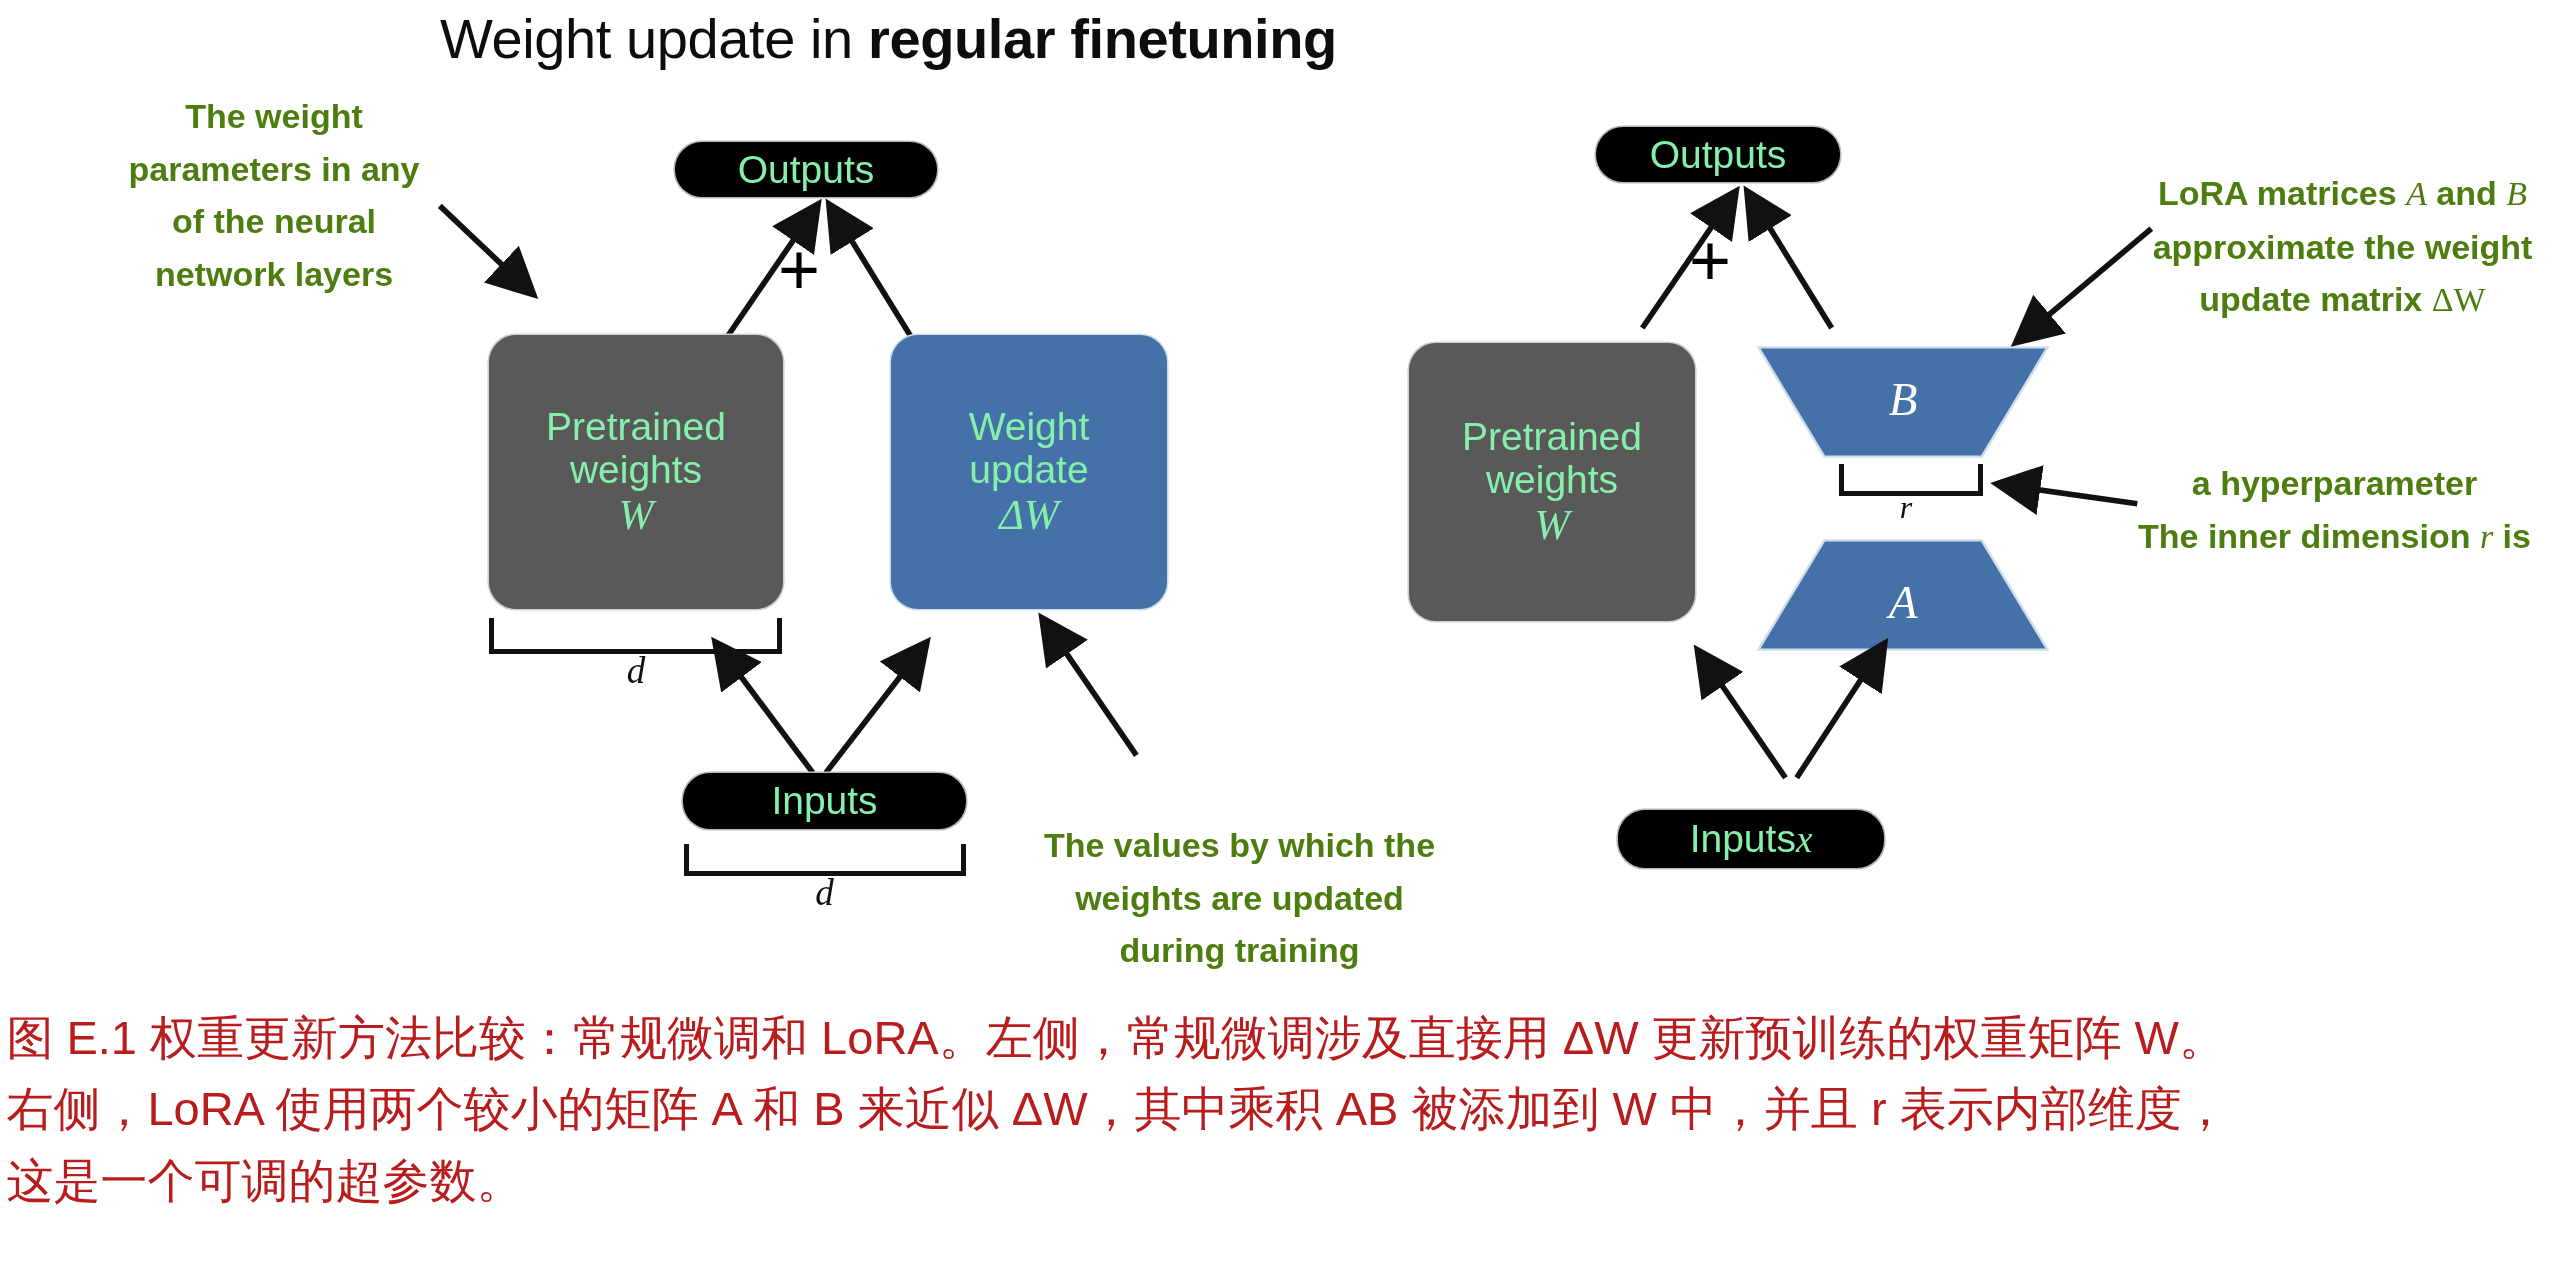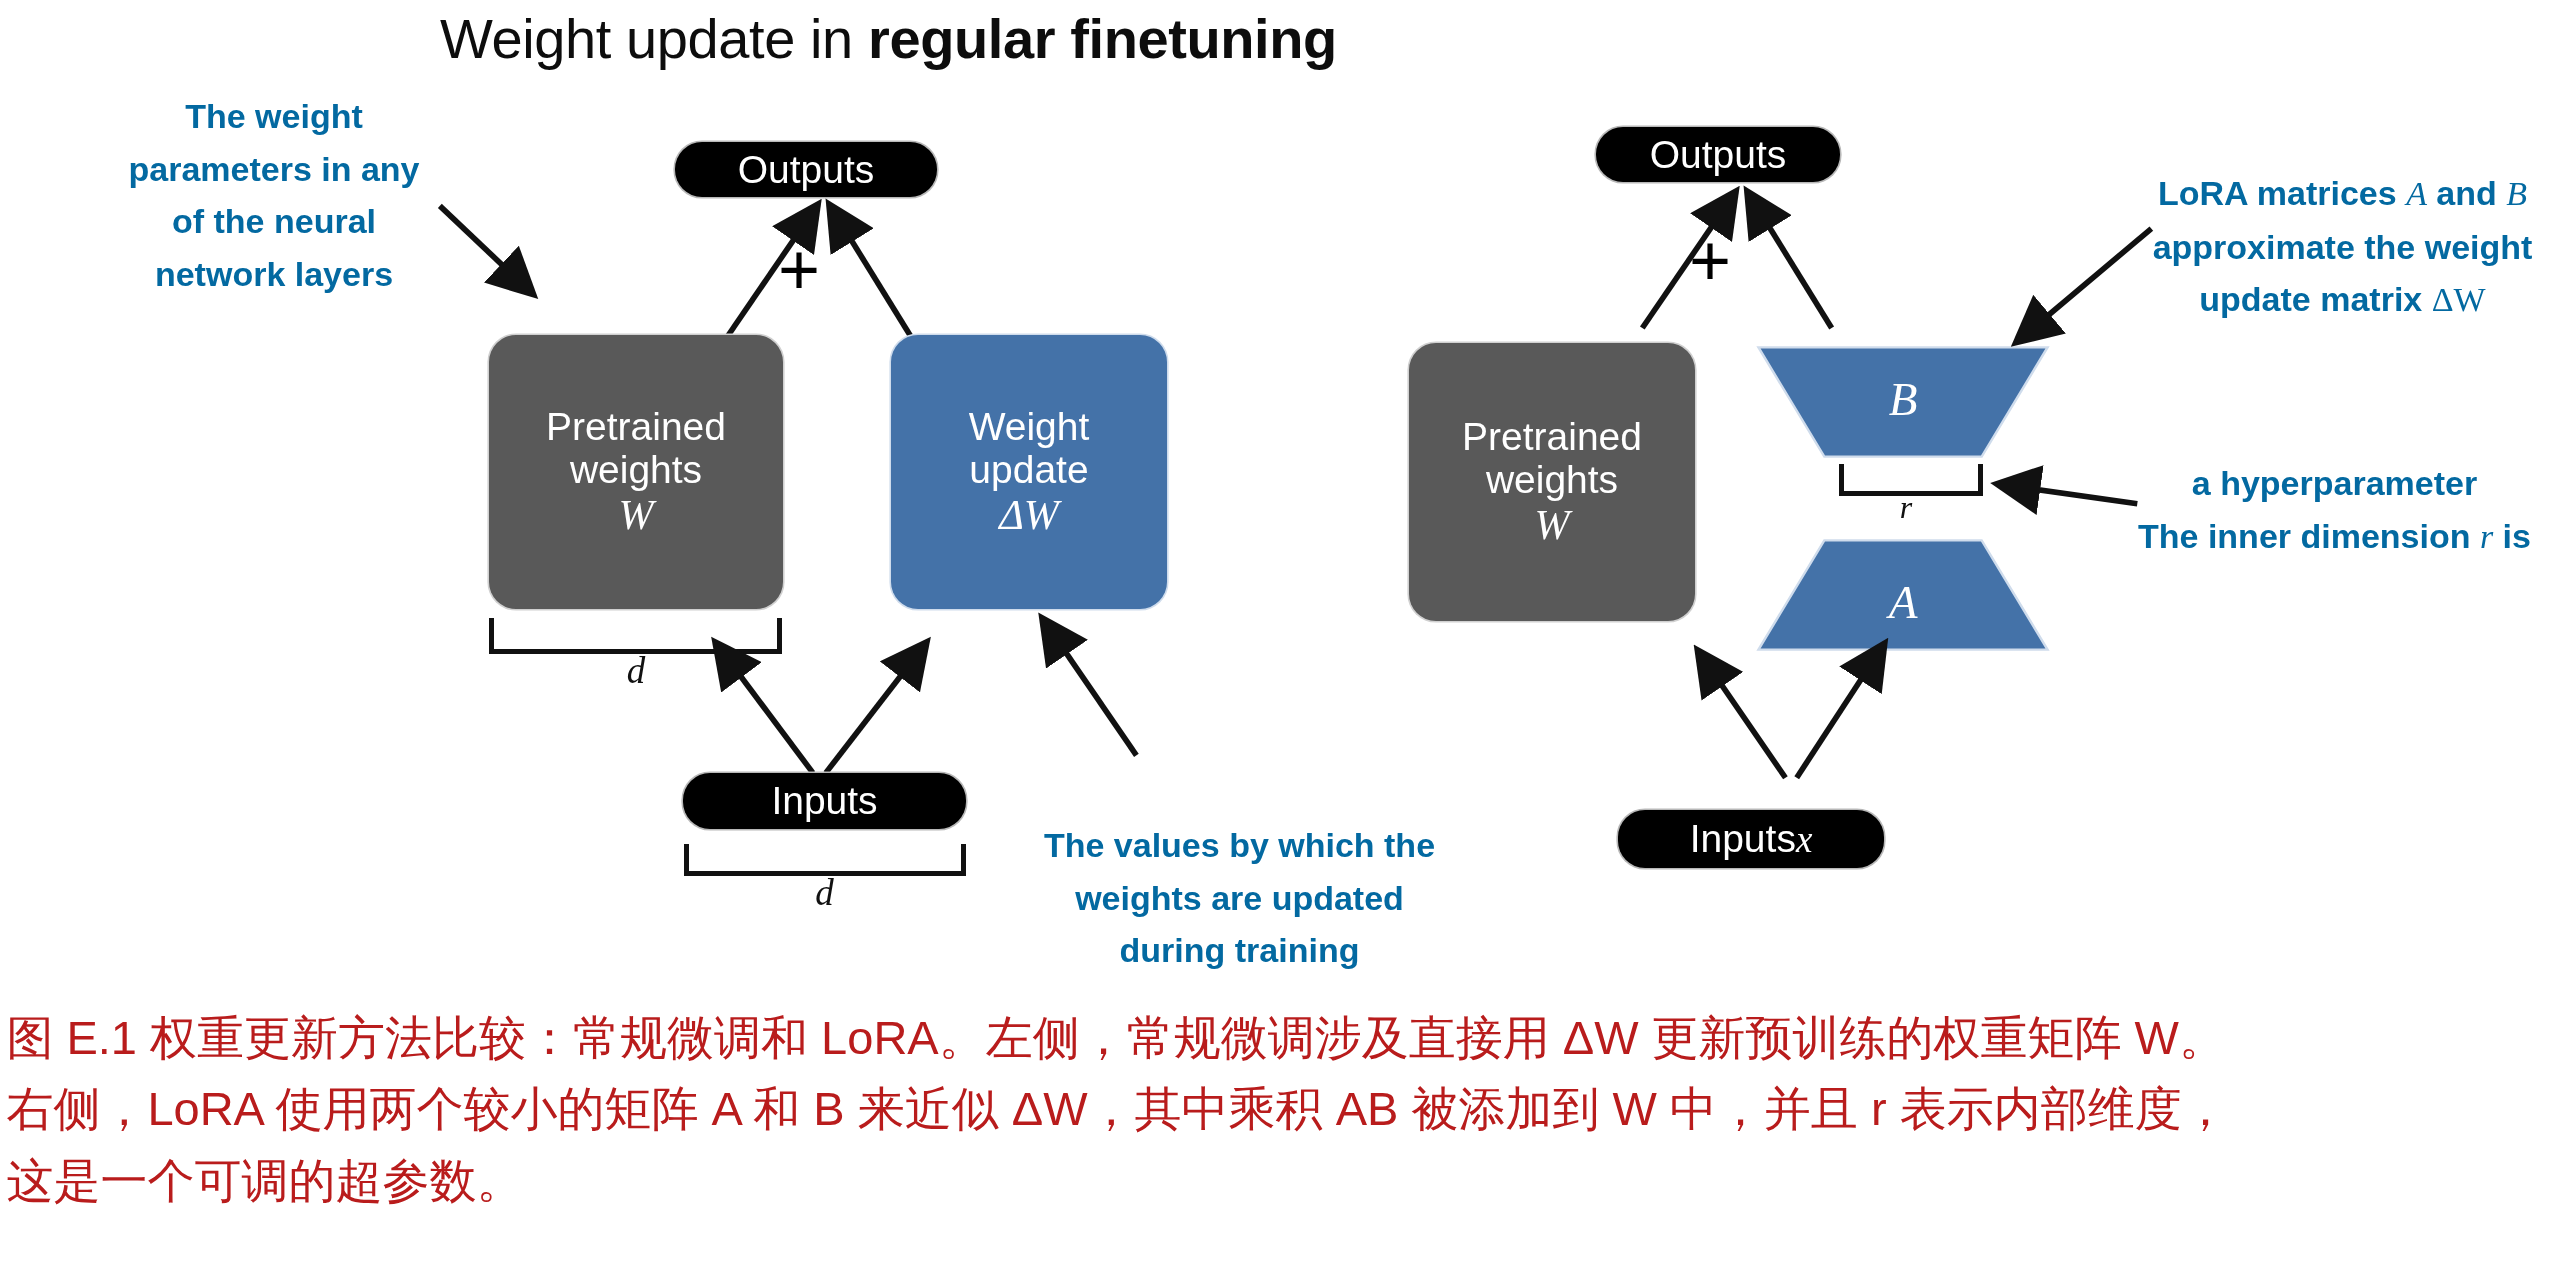--- a/index.html
+++ b/index.html
@@ -16,29 +16,29 @@
     font-family:"Liberation Sans", sans-serif;
     font-size:56px;color:#0d0d0d;white-space:nowrap;
     letter-spacing:-0.4px;
   }
   .panel-title b{font-weight:bold;}
 
   
   .anno{
     font-family:"Liberation Sans", sans-serif;
     font-weight:bold;font-size:34px;line-height:1.55;
-    color:#0369a1;text-align:center;
+    color:#4d7c0f;text-align:center;
   }
   .anno .mi{font-family:"Liberation Serif", serif;font-style:italic;font-weight:normal;}
   .anno .mu{font-family:"Liberation Serif", serif;font-style:normal;font-weight:normal;}
 
   
   .box{
     display:flex;align-items:center;justify-content:center;
-    flex-direction:column;text-align:center;color:#ffffff;
+    flex-direction:column;text-align:center;color:#86efac;
     font-family:"Liberation Sans", sans-serif;font-size:39px;line-height:1.12;border-radius:27px;
   }
   .box-black{background:#000000;box-shadow:0 0 0 1.6px #b8b8b8;}
   .box-gray{background:#595959;box-shadow:0 0 0 1.6px #d0d0d0;}
   .box-blue{background:#4472a8;box-shadow:0 0 0 1.6px #cfdcec;}
   .mathw{font-family:"Liberation Serif", serif;font-style:italic;font-size:42px;}
 
   
   .trap{position:absolute;}
   .trap svg{display:block;}

